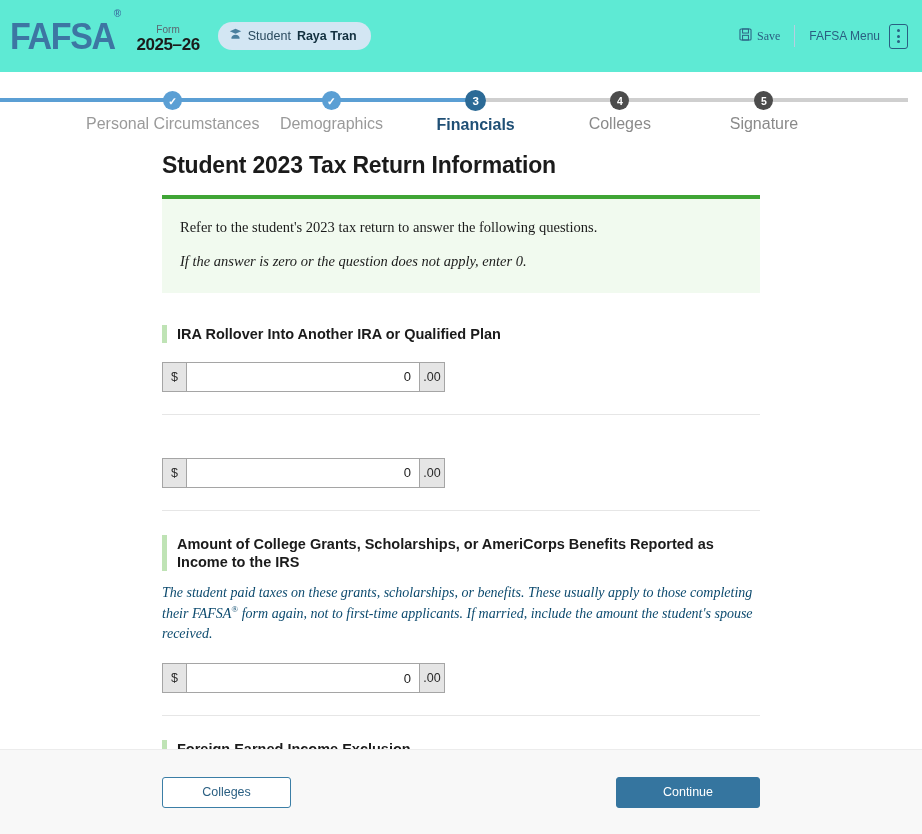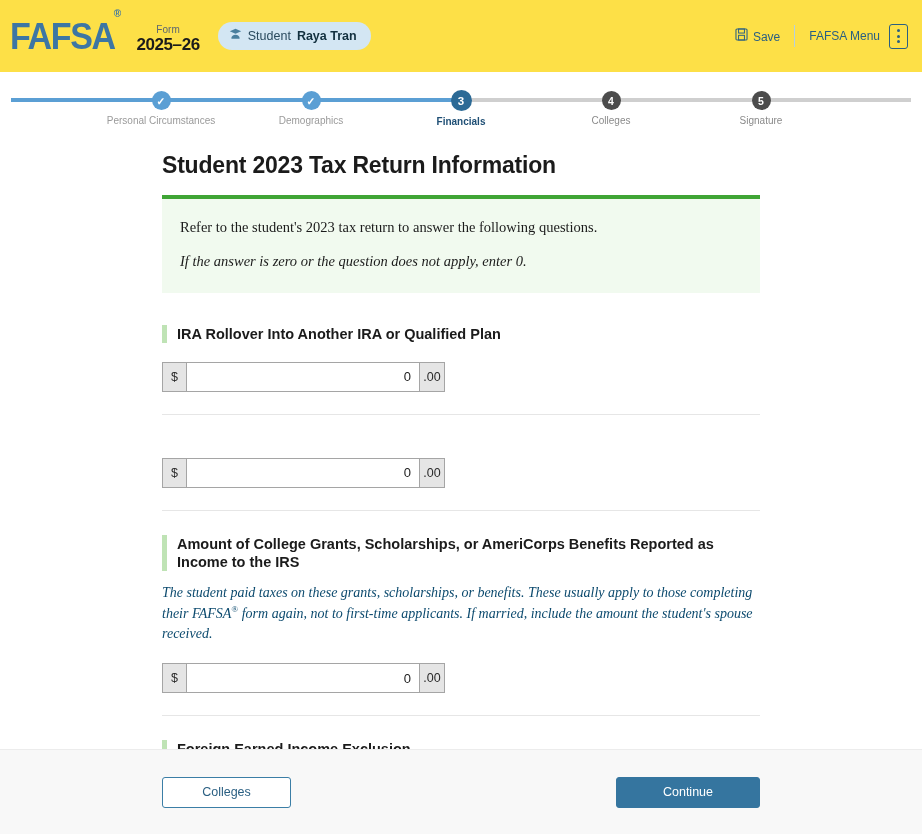--- a/index.html
+++ b/index.html
@@ -13,21 +13,21 @@
   body {
     font-family: "Liberation Sans", sans-serif;
     background: #ffffff;
     color: #1b1b1b;
     position: relative;
   }
 
   
   .header {
     height: 72px;
-    background: #fde047;
+    background: #5eead4;
     display: flex;
     align-items: center;
     padding: 0 14px 0 10px;
     position: relative;
   }
 
   .brand {
     display: flex;
     align-items: flex-end;
     gap: 2px;
@@ -91,24 +91,25 @@
   .header-right {
     margin-left: auto;
     display: flex;
     align-items: center;
     gap: 0;
     font-size: 12px;
     color: #2a5f82;
   }
   .hdr-save {
     display: flex;
-    align-items: flex-end;
+    align-items: center;
     gap: 5px;
     padding: 0 14px 0 12px;
     cursor: pointer;
+    font-family: Liberation Serif, serif;
   }
   .hdr-divider {
     width: 1px;
     height: 22px;
     background: #b6cfe0;
   }
   .hdr-menu {
     display: flex;
     align-items: center;
     gap: 9px;
@@ -176,21 +177,21 @@
     font-size: 10.5px;
     font-weight: bold;
     margin-top: 3px;
   }
   .step.done .circle { background: #5b9fd4; }
   .step.current .circle { background: #2c6a96; width: 21px; height: 21px; margin-top: 2px; font-size: 11.5px; }
   .step.todo .circle { background: #4c4c4c; }
 
   .step .slabel {
     margin-top: 5px;
-    font-size: 10px;
+    font-size: 16px;
     color: #8a8a8a;
     white-space: nowrap;
   }
   .step.done .slabel { color: #9a9a9a; }
   .step.current .slabel { color: #1f4f75; font-weight: bold; }
 
   
   .main {
     padding: 0 162px;
   }

